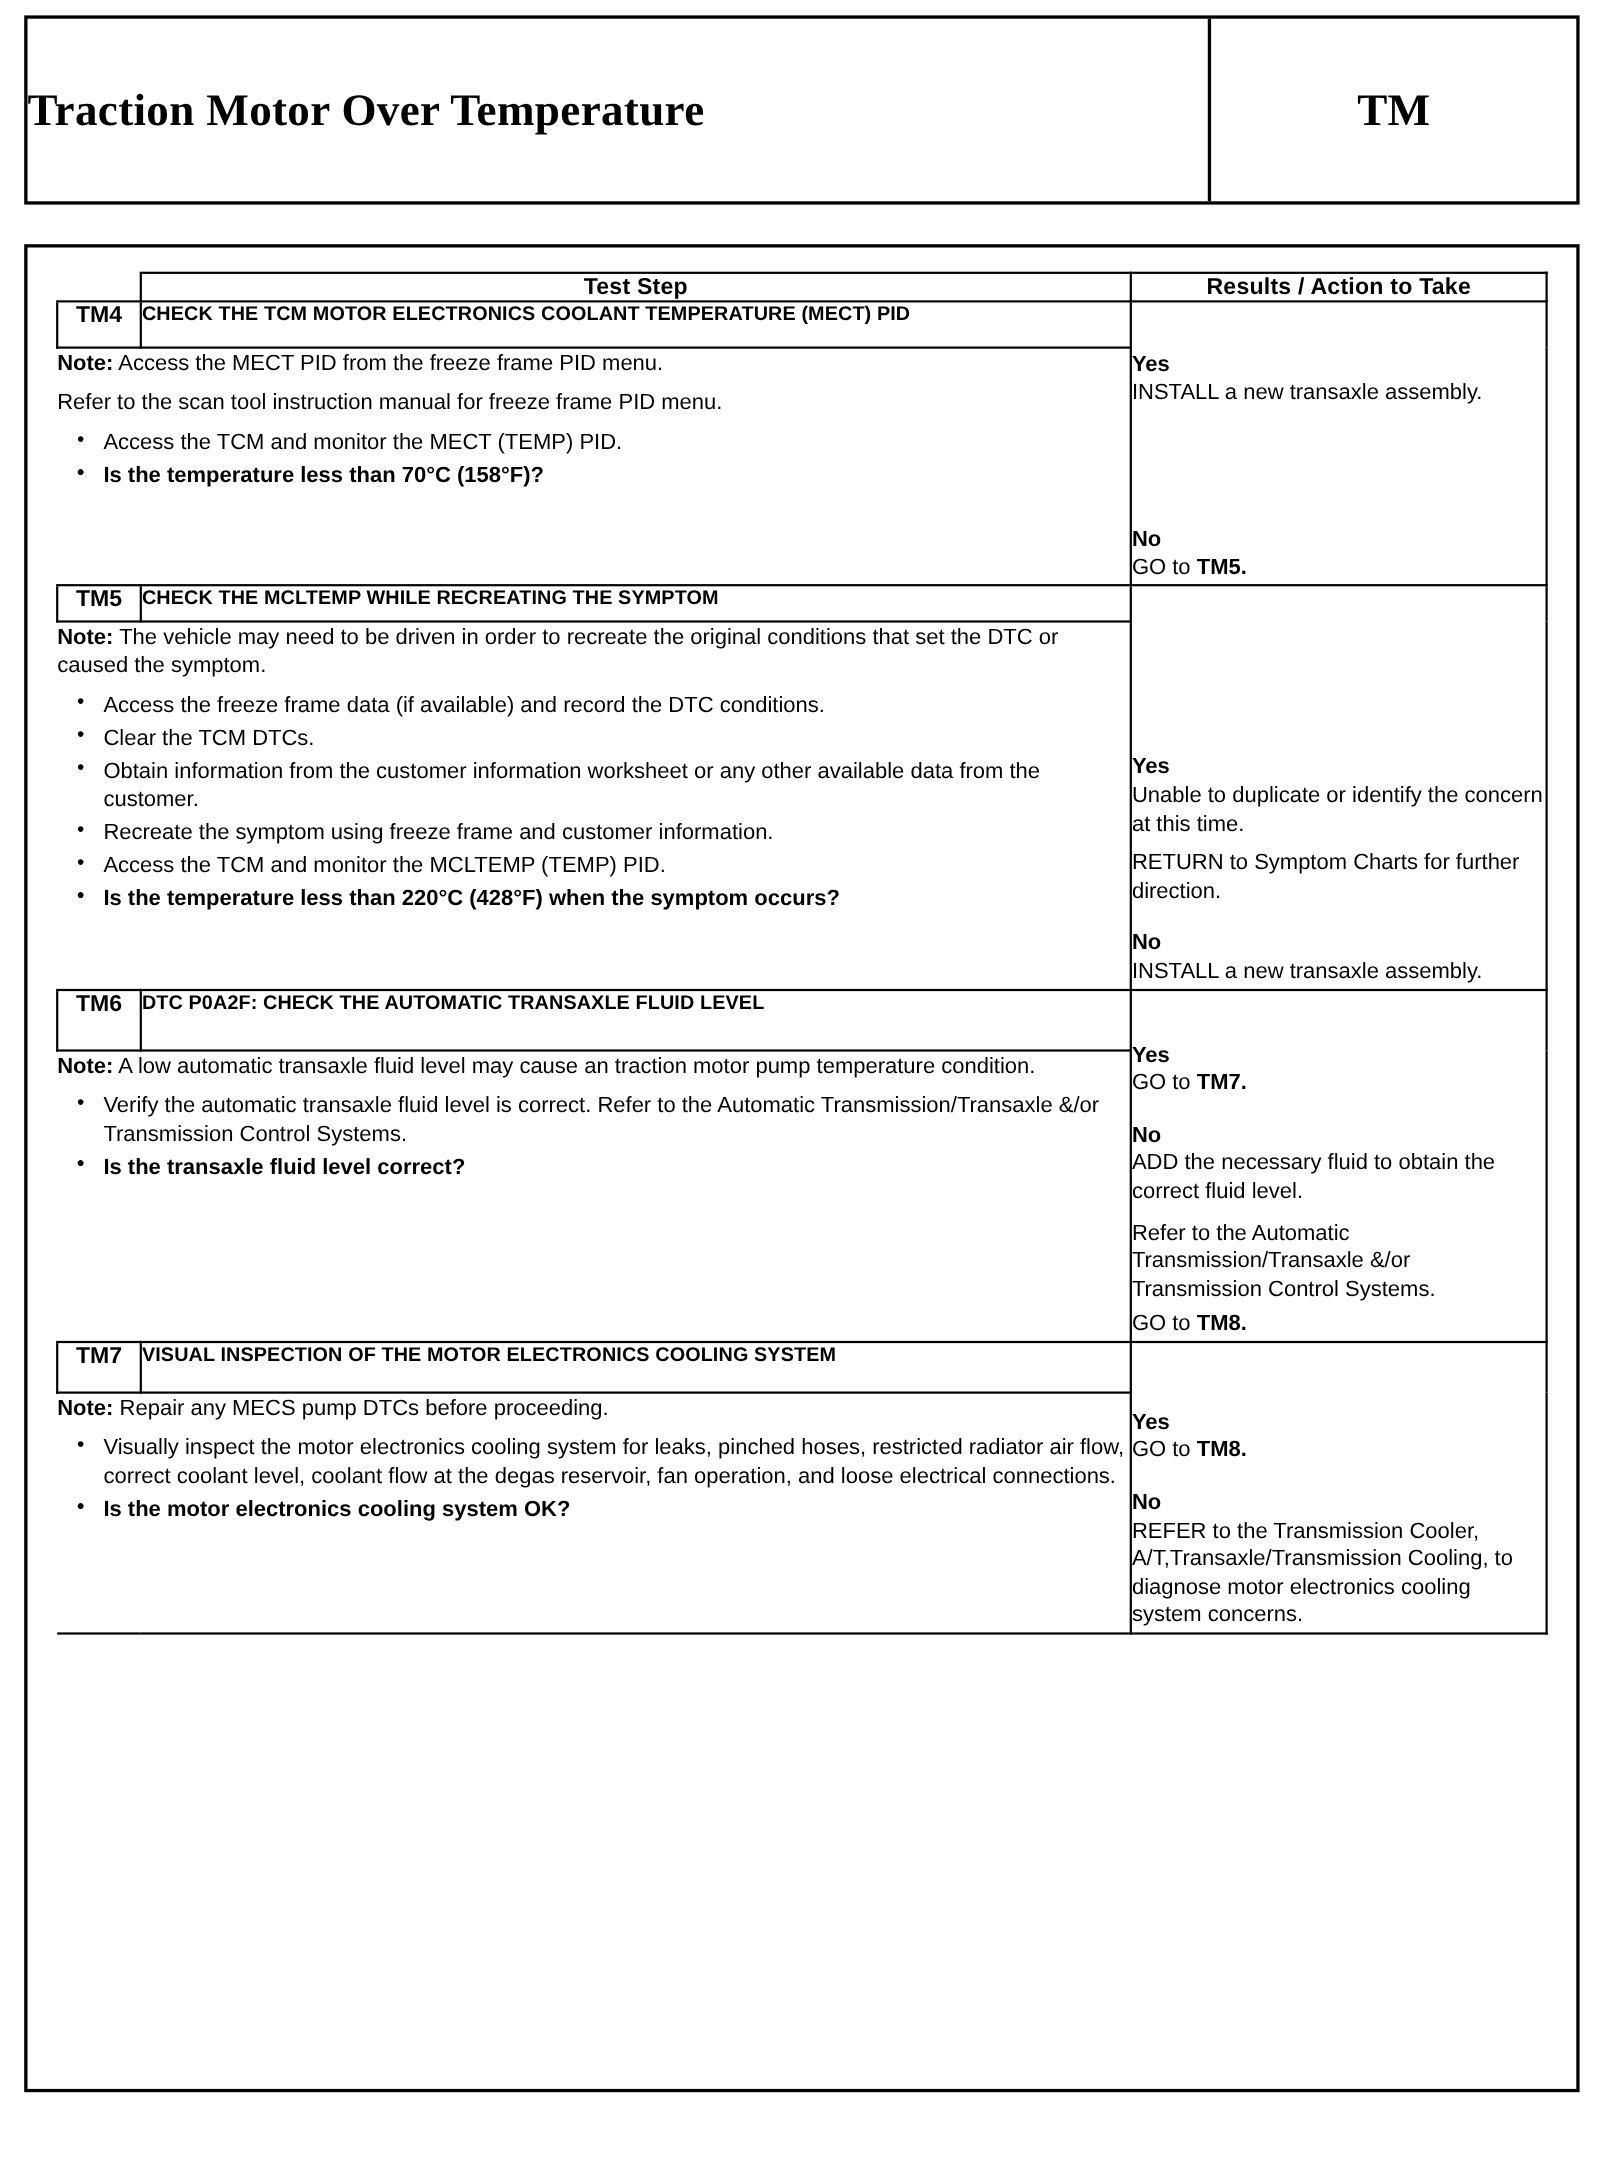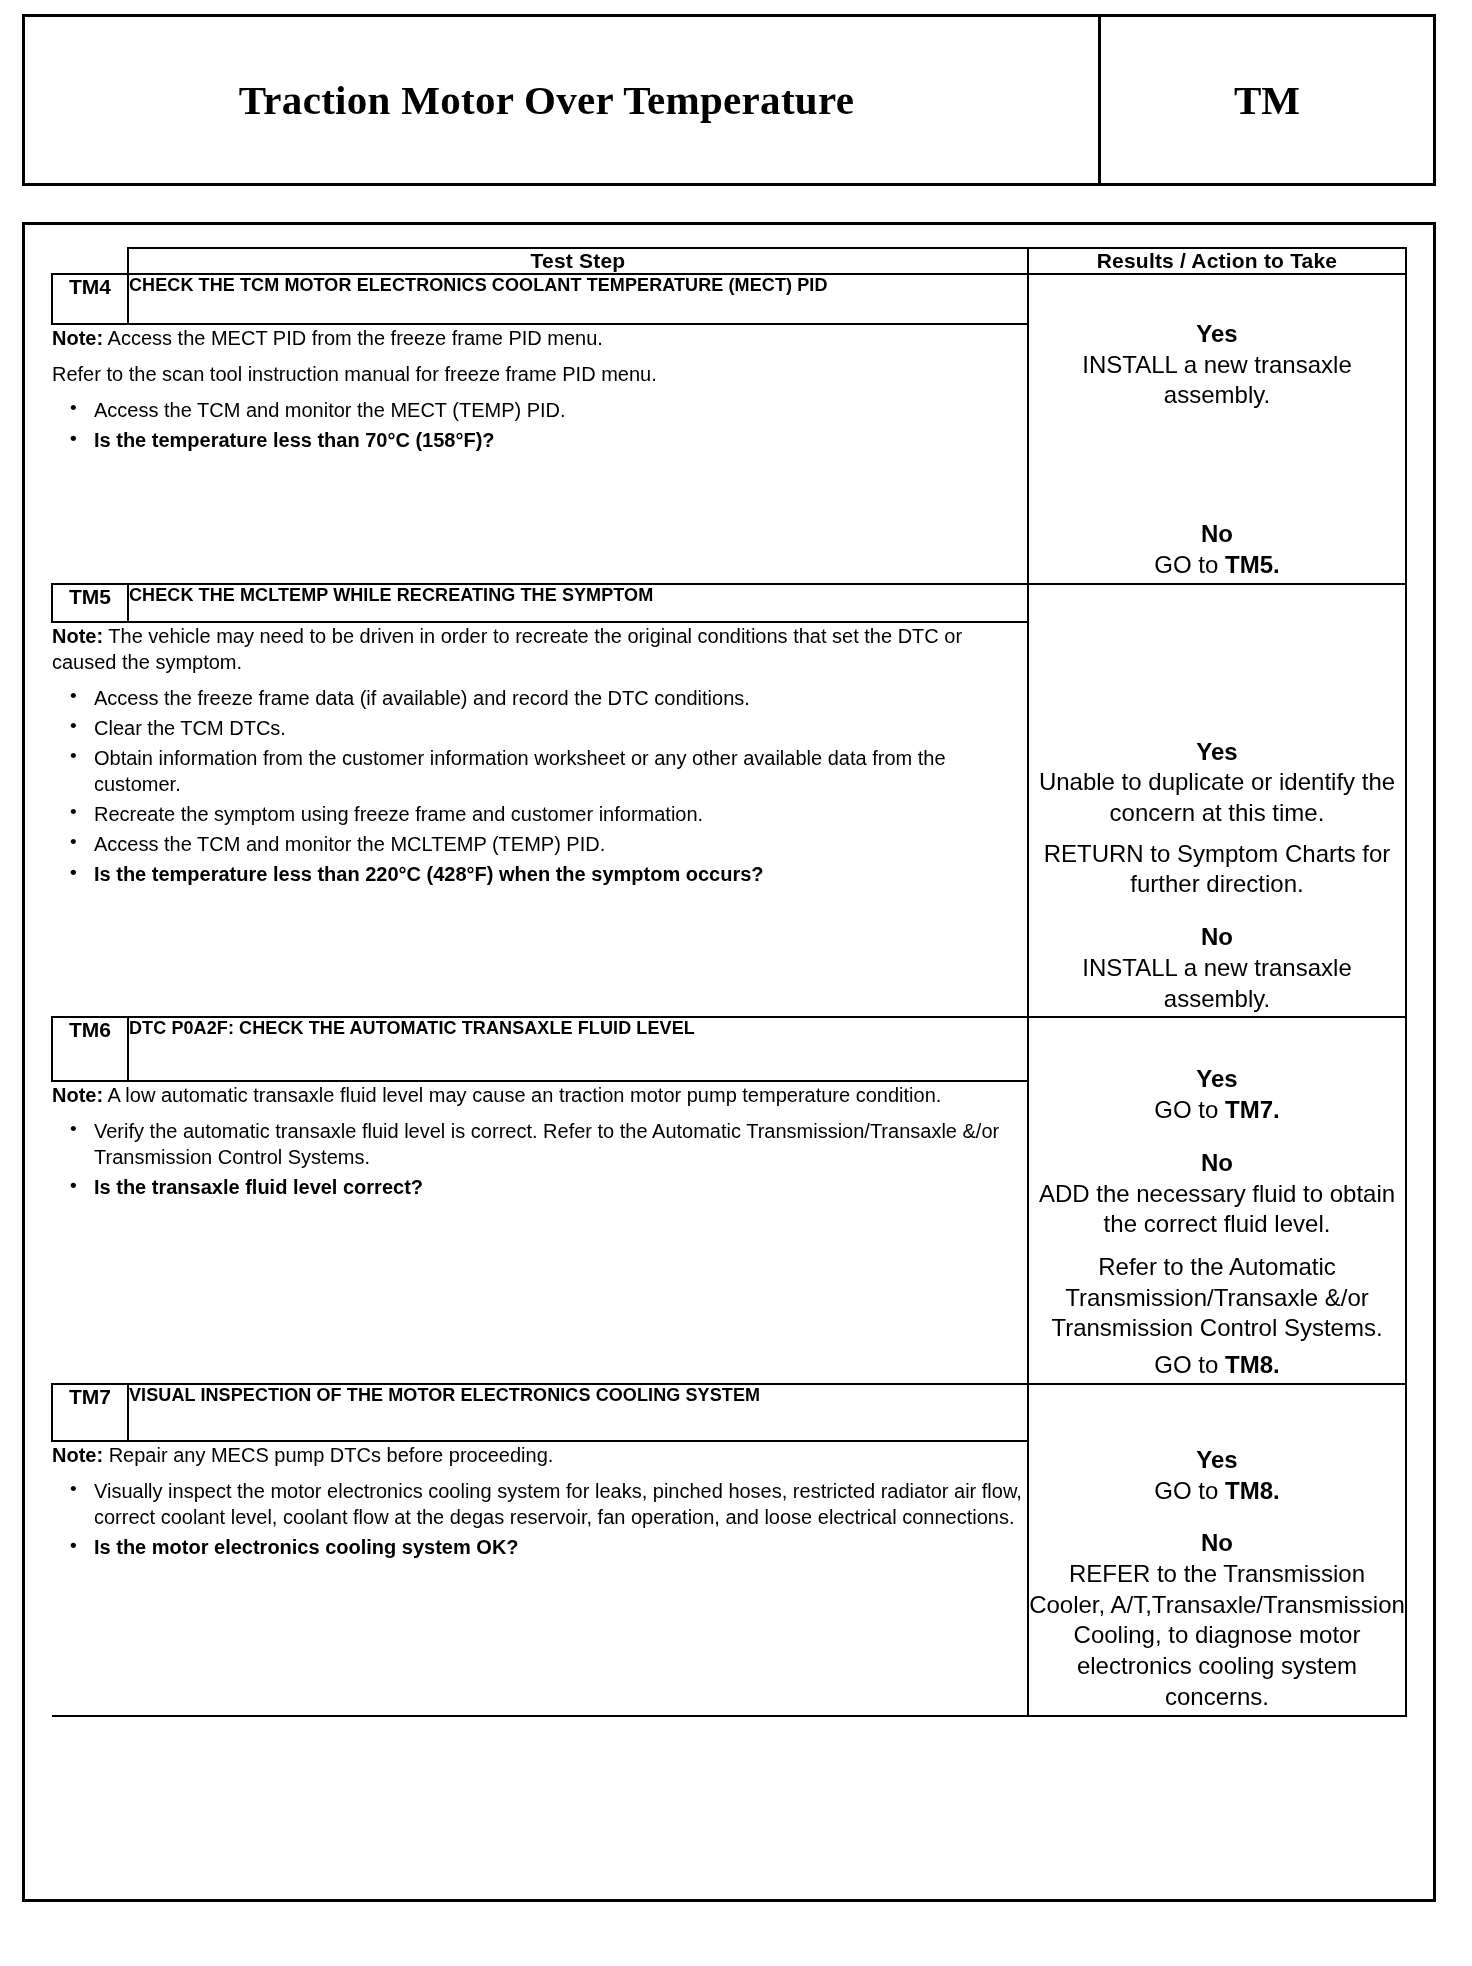--- a/index.html
+++ b/index.html
@@ -28,21 +28,20 @@
     height: 172px;
     display: flex;
     box-sizing: border-box;
     margin-left: 0px;
     margin-right: 0px;
   }
   .header-title-cell {
     flex: 1 1 auto;
     display: flex;
     align-items: center;
-    justify-content: center;
     border-right: 3px solid #000;
     box-sizing: border-box;
     padding-right: 30px;
   }
   .header-title {
     font-family: "Liberation Serif", serif;
     font-weight: bold;
     font-size: 41px;
     letter-spacing: 0.3px;
   }
@@ -133,24 +132,23 @@
   ul.bullets li::before {
     content: "\2022";
     position: absolute;
     left: 18px;
     top: -1px;
     font-size: 19px;
   }
   ul.bullets li.bold { font-weight: bold; }
 
   .results {
-    font-size: 24px;
+    font-size: 20px;
     padding: 10px 12px 10px 14px;
     line-height: 1.28;
-    text-align: center;
   }
   .results .yn {
     font-weight: bold;
     display: block;
   }
   .results p { margin: 0 0 2px 0; }
   .results .gap-top { margin-top: 22px; }
   .results .gap-big { margin-top: 108px; }
   .results b { font-weight: bold; }
 </style>

